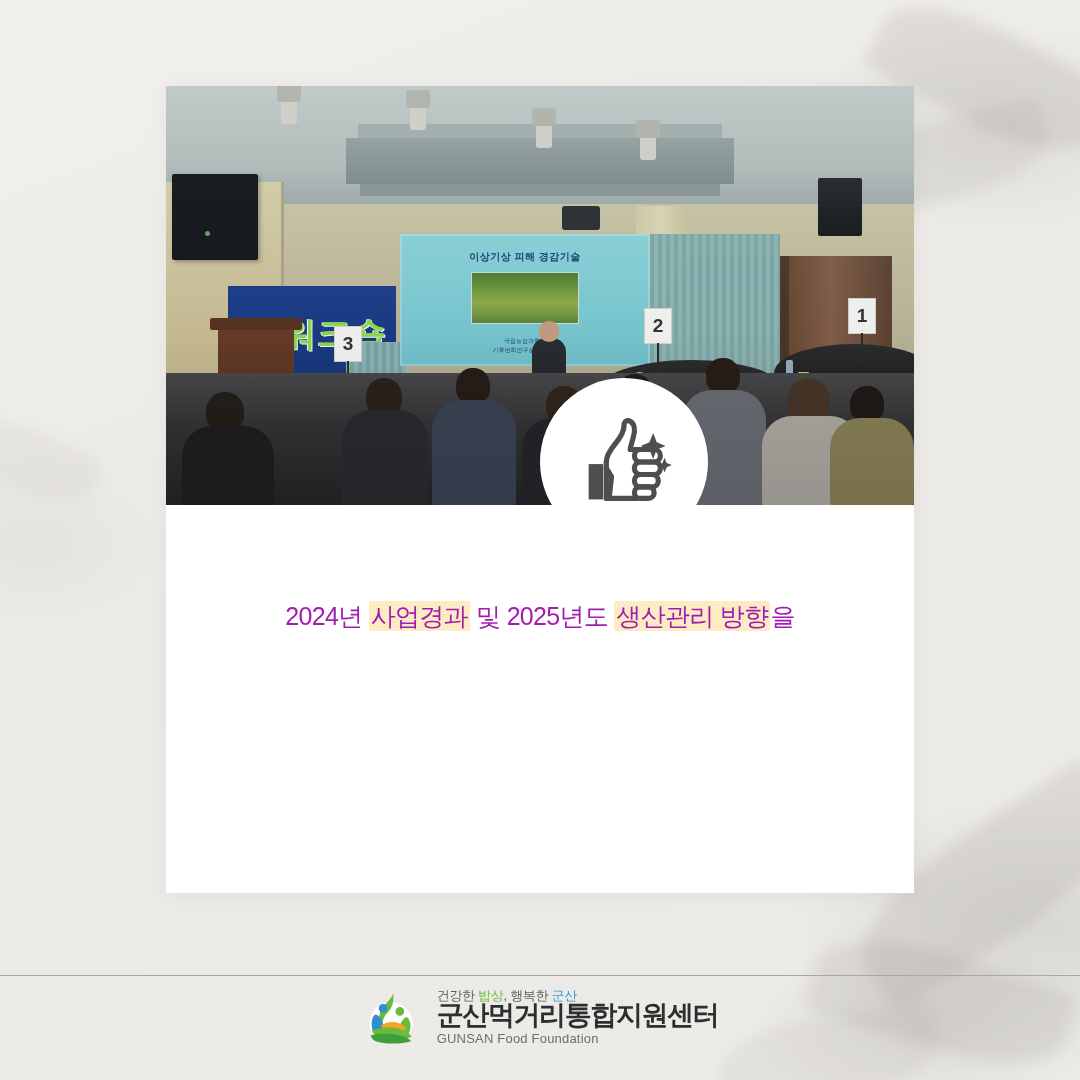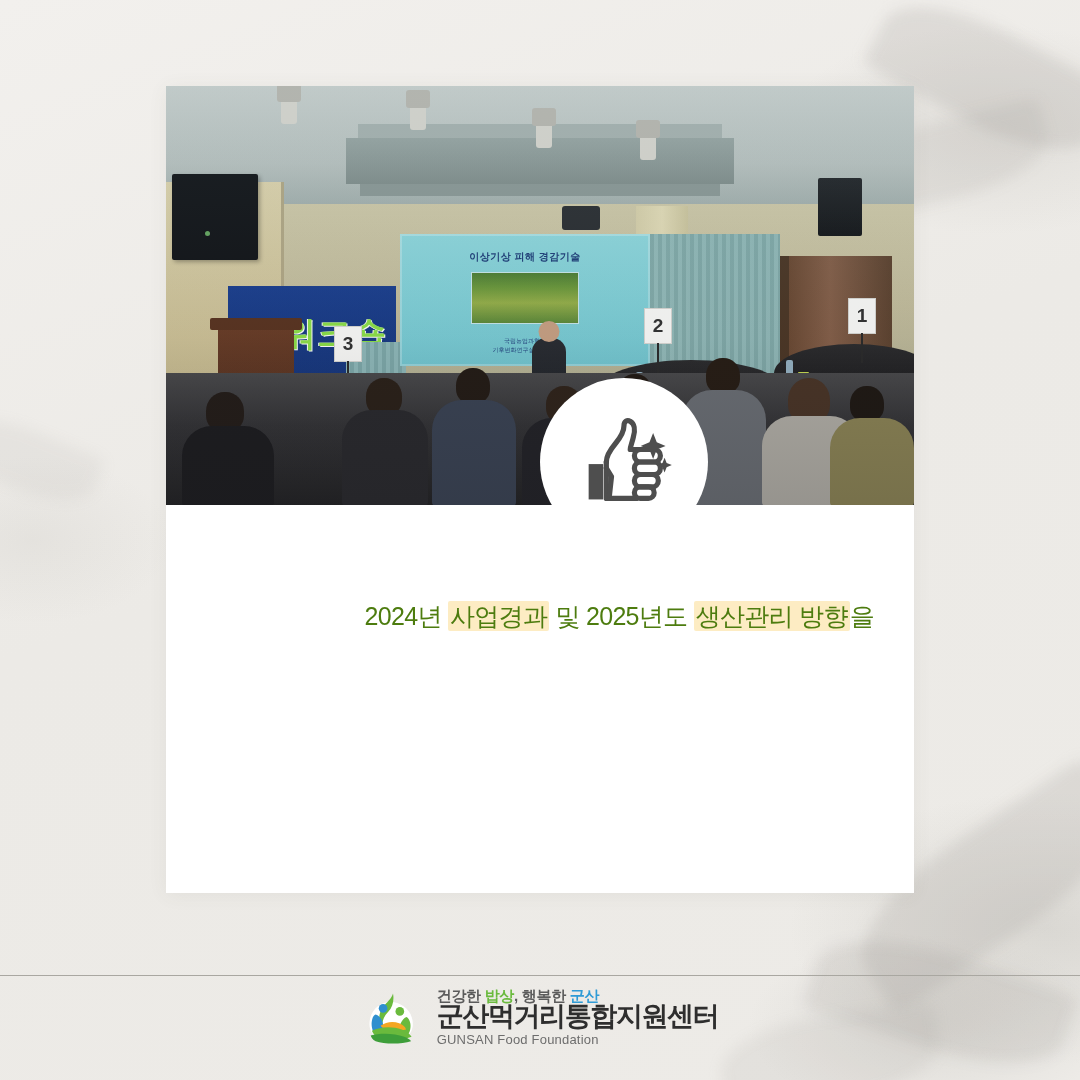--- a/index.html
+++ b/index.html
@@ -240,25 +240,24 @@
   .title {
     font-size: 51px;
     font-weight: 700;
     color: #41503d;
     letter-spacing: -1px;
     line-height: 1.15;
     margin-bottom: 34px;
   }
   .desc {
     font-size: 25px;
-    color: #4d7c0f;
+    color: #a21caf;
     line-height: 1.88;
     letter-spacing: -0.7px;
     font-weight: 500;
-    text-align: right;
   }
   .desc .line { display: block; white-space: nowrap; }
   .hl {
     background: #fdecc3;
     padding: 1px 2px;
     border-radius: 2px;
   }
 
   
   .divider {
@@ -271,21 +270,21 @@
     left: 0; top: 986px; width: 1080px;
     display: flex;
     align-items: center;
     justify-content: center;
     gap: 13px;
   }
   .logo-mark { width: 62px; height: 62px; position: relative; flex: none; }
   .logo-mark svg { width: 62px; height: 62px; display: block; }
   .logo-text { text-align: left; line-height: 1; }
   .logo-tag {
-    font-size: 15px; font-weight: 700; color: #5b5b5b; letter-spacing: -0.3px;
+    font-size: 13px; font-weight: 400; color: #5b5b5b; letter-spacing: -0.3px;
     margin-bottom: 0;
   }
   .logo-tag .g { color: #6aba3d; }
   .logo-tag .b { color: #2f9bd6; }
   .logo-name {
     font-size: 27px; font-weight: 800; color: #2e2e2e; letter-spacing: -1.4px;
     margin-bottom: 3px;
   }
   .logo-en {
     font-size: 13px; color: #6d6d6d; letter-spacing: .2px; font-weight: 400;

